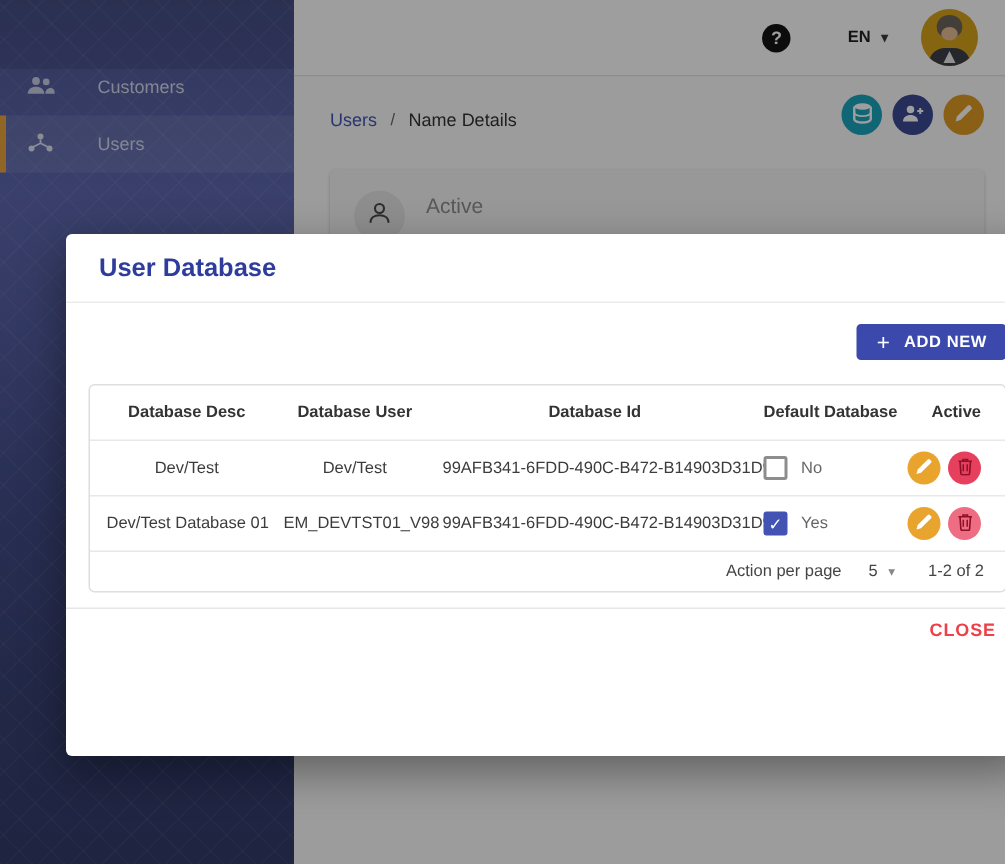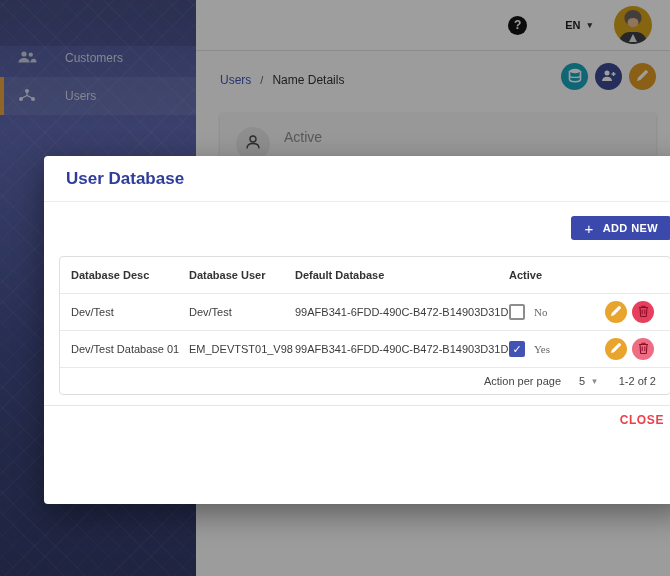--- a/index.html
+++ b/index.html
@@ -66,30 +66,30 @@
     border-radius:4px;box-shadow:0 10px 30px rgba(0,0,0,0.40);z-index:10;margin-left:16px;}
   .modal-title{height:46px;display:flex;align-items:center;padding:0 22px;font-size:17px;
     font-weight:bold;color:#2e3d9b;border-bottom:1px solid #ececec;box-sizing:border-box;}
   .add-btn{position:absolute;top:60px;right:15px;height:24px;background:#3b49ac;color:#fff;
     border:none;border-radius:3px;font-size:11px;font-weight:bold;letter-spacing:.4px;
     display:flex;align-items:center;gap:9px;padding:0 13px;cursor:pointer;font-family:inherit;}
   .add-plus{font-size:15px;font-weight:normal;line-height:1;}
 
   .table{position:absolute;left:15px;right:15px;top:100px;border:1px solid #dedede;
     border-radius:4px;overflow:hidden;background:#fff;}
-  .trow{display:grid;grid-template-columns:118px 106px 214px 96px 1fr;align-items:center;height:36px;}
+  .trow{display:grid;grid-template-columns:118px 106px 214px 96px 1fr;align-items:center;height:36px;text-align:center;}
   .trow > div{padding-left:11px;white-space:nowrap;}
   .thead{font-size:11px;font-weight:bold;color:#333;}
   .tbody-row{border-top:1px solid #e8e8e8;font-size:11px;color:#3c3c3c;}
   .cell-default{display:flex;align-items:center;gap:9px;}
   .checkbox{width:16px;height:16px;border:2px solid #8d8d8d;border-radius:2px;box-sizing:border-box;
     cursor:pointer;background:#fff;flex:none;}
   .checkbox.checked{background:#4253b4;border-color:#4253b4;color:#fff;display:flex;
     align-items:center;justify-content:center;font-size:11px;}
-  .def-label{color:#666;font-family:Liberation Serif, serif;}
+  .def-label{color:#666;}
   .cell-action{display:flex;gap:5px;}
   .row-btn{width:22px;height:22px;border-radius:50%;display:flex;align-items:center;
     justify-content:center;border:none;cursor:pointer;padding:0;flex:none;}
   .rb-edit{background:#e9a42d;}
   .rb-del-1{background:#e7405e;}
   .rb-del-2{background:#ef6d83;}
   .tfoot{display:flex;justify-content:flex-end;align-items:center;height:26px;
     border-top:1px solid #e8e8e8;padding-right:14px;font-size:11px;color:#454545;}
   .rpp-select{display:flex;align-items:center;gap:7px;margin-left:18px;cursor:pointer;}
   .rpp-caret{font-size:9px;color:#888;}
@@ -205,20 +205,21 @@
 
     <button class="add-btn">
       <span class="add-plus">+</span>
       <span>ADD NEW</span>
     </button>
 
     <div class="table">
       <div class="trow thead">
         <div>Database Desc</div>
         <div>Database User</div>
+        <div>Database Id</div>
         <div>Default Database</div>
         <div>Active</div>
       </div>
 
       <div class="trow tbody-row">
         <div>Dev/Test</div>
         <div>Dev/Test</div>
         <div>99AFB341-6FDD-490C-B472-B14903D31D91</div>
         <div class="cell-default">
           <span class="checkbox"></span>

